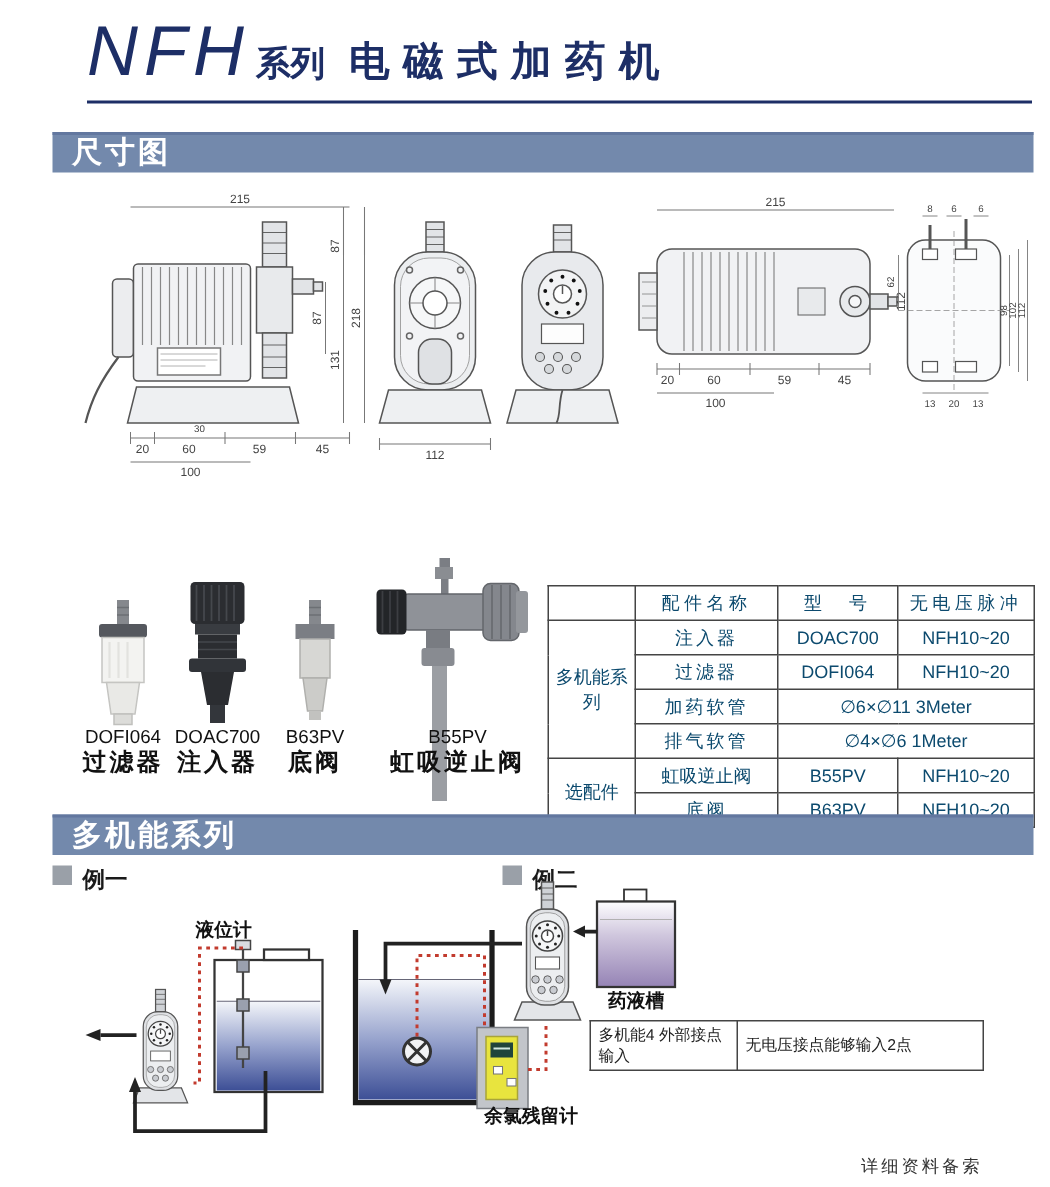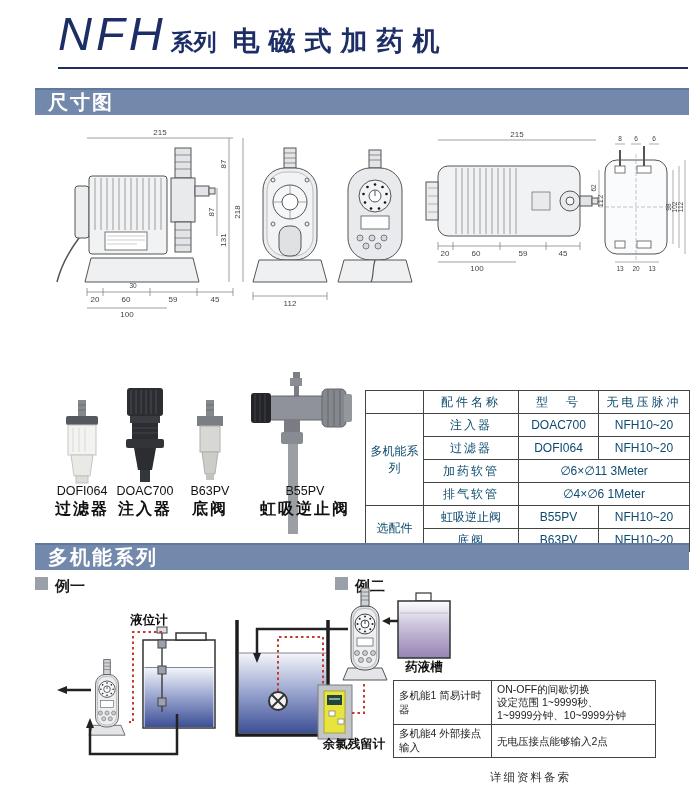--- a/index.html
+++ b/index.html
@@ -423,28 +423,22 @@
     <text class="diag-label" x="194" y="96" text-anchor="middle">药液槽</text>
     <text class="diag-label" x="124" y="173" text-anchor="middle">余氯残留计</text>
   </svg>
 
   <table class="abs fn-table" style="left:393px;top:680px;">
     <colgroup>
         <col style="width:98px">
         <col style="width:164px">
       </colgroup>
     <tbody>
-        <tr>
-      <td>多机能1 简易计时器</td>
-      <td class="fn-desc">ON-OFF的间歇切换
-设定范围 1~9999秒、
-1~9999分钟、10~9999分钟</td>
-    </tr>
     <tr>
       <td>多机能4 外部接点输入</td>
       <td class="fn-desc">无电压接点能够输入2点</td>
     </tr>
   </tbody>
     </table>
 
-  <div class="abs footnote" style="left:490px;top:770px;width:165px;">详细资料备索</div>
+  <div class="abs footnote" style="left:490px;top:770px;width:165px;text-align:right;">详细资料备索</div>
 
 </div>
 
 </body></html>

